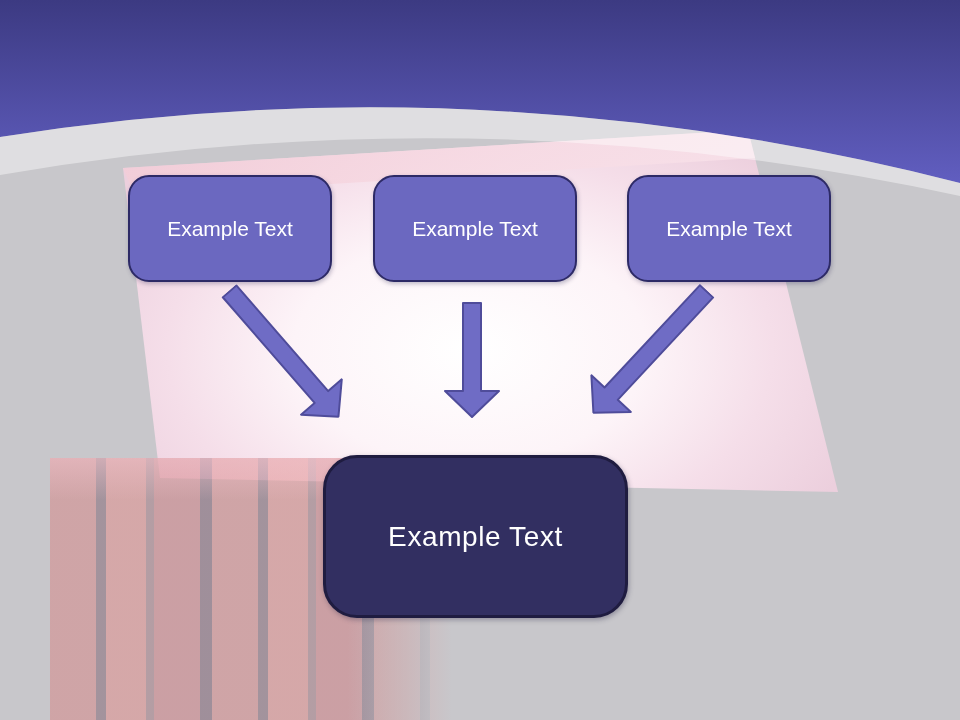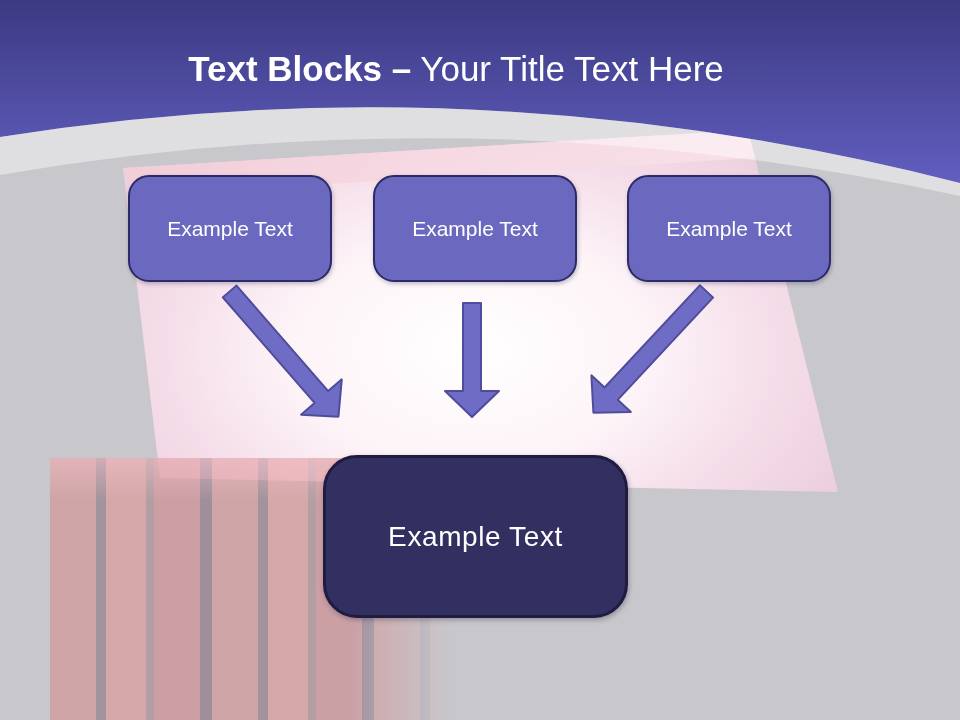--- a/index.html
+++ b/index.html
@@ -79,23 +79,20 @@
     <defs>
       <linearGradient id="hg" x1="0" y1="0" x2="0" y2="1">
         <stop offset="0" stop-color="#3c3a82"></stop>
         <stop offset="1" stop-color="#615ec0"></stop>
       </linearGradient>
     </defs>
     <path d="M0,0 H960 V183 Q480,60 0,137 Z" fill="url(#hg)"></path>
     <path d="M0,137 Q480,60 960,183 L960,196 Q480,92 0,175 Z" fill="#ffffff" opacity="0.42"></path>
   </svg>
 
-  <div class="title">
-    <span class="t-bold">Text Blocks –</span><span class="t-reg">Your Title Text Here</span>
-  </div>
 
   <div class="tblock b1">
     <span>Example Text</span>
   </div>
   <div class="tblock b2">
     <span>Example Text</span>
   </div>
   <div class="tblock b3">
     <span>Example Text</span>
   </div>

